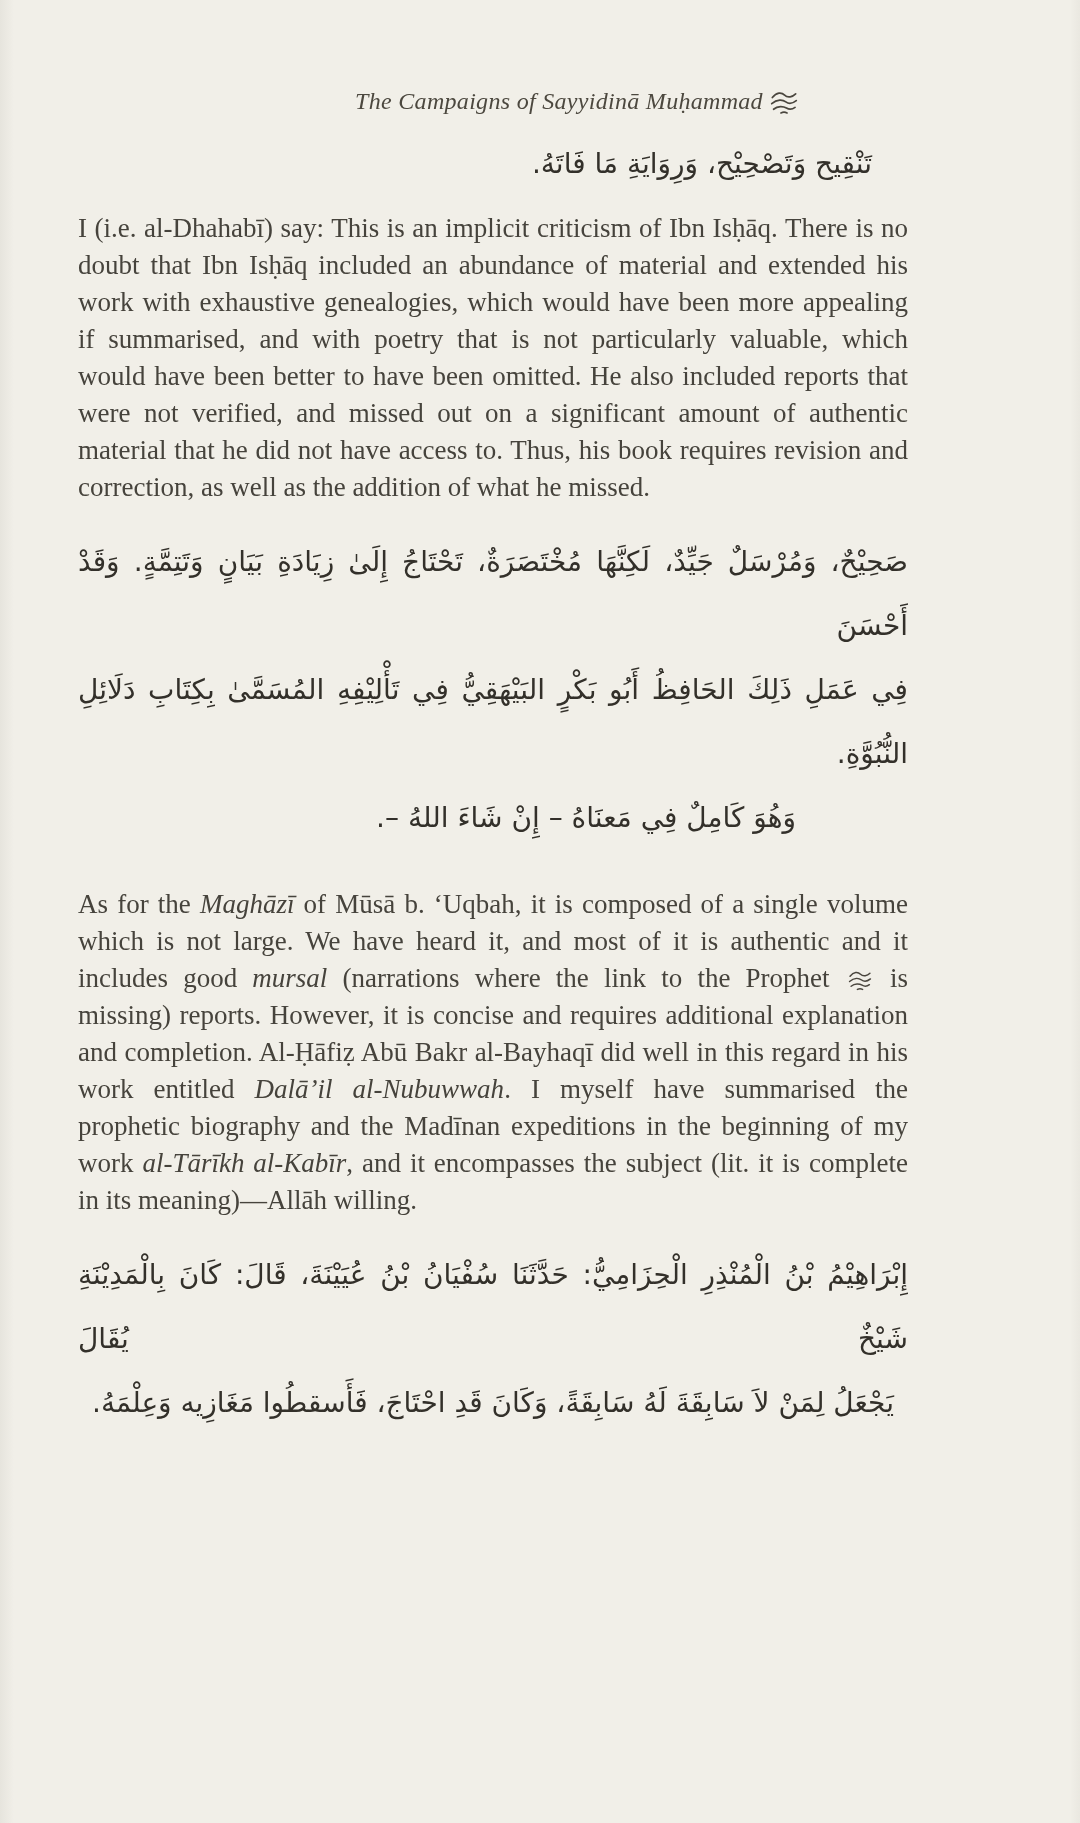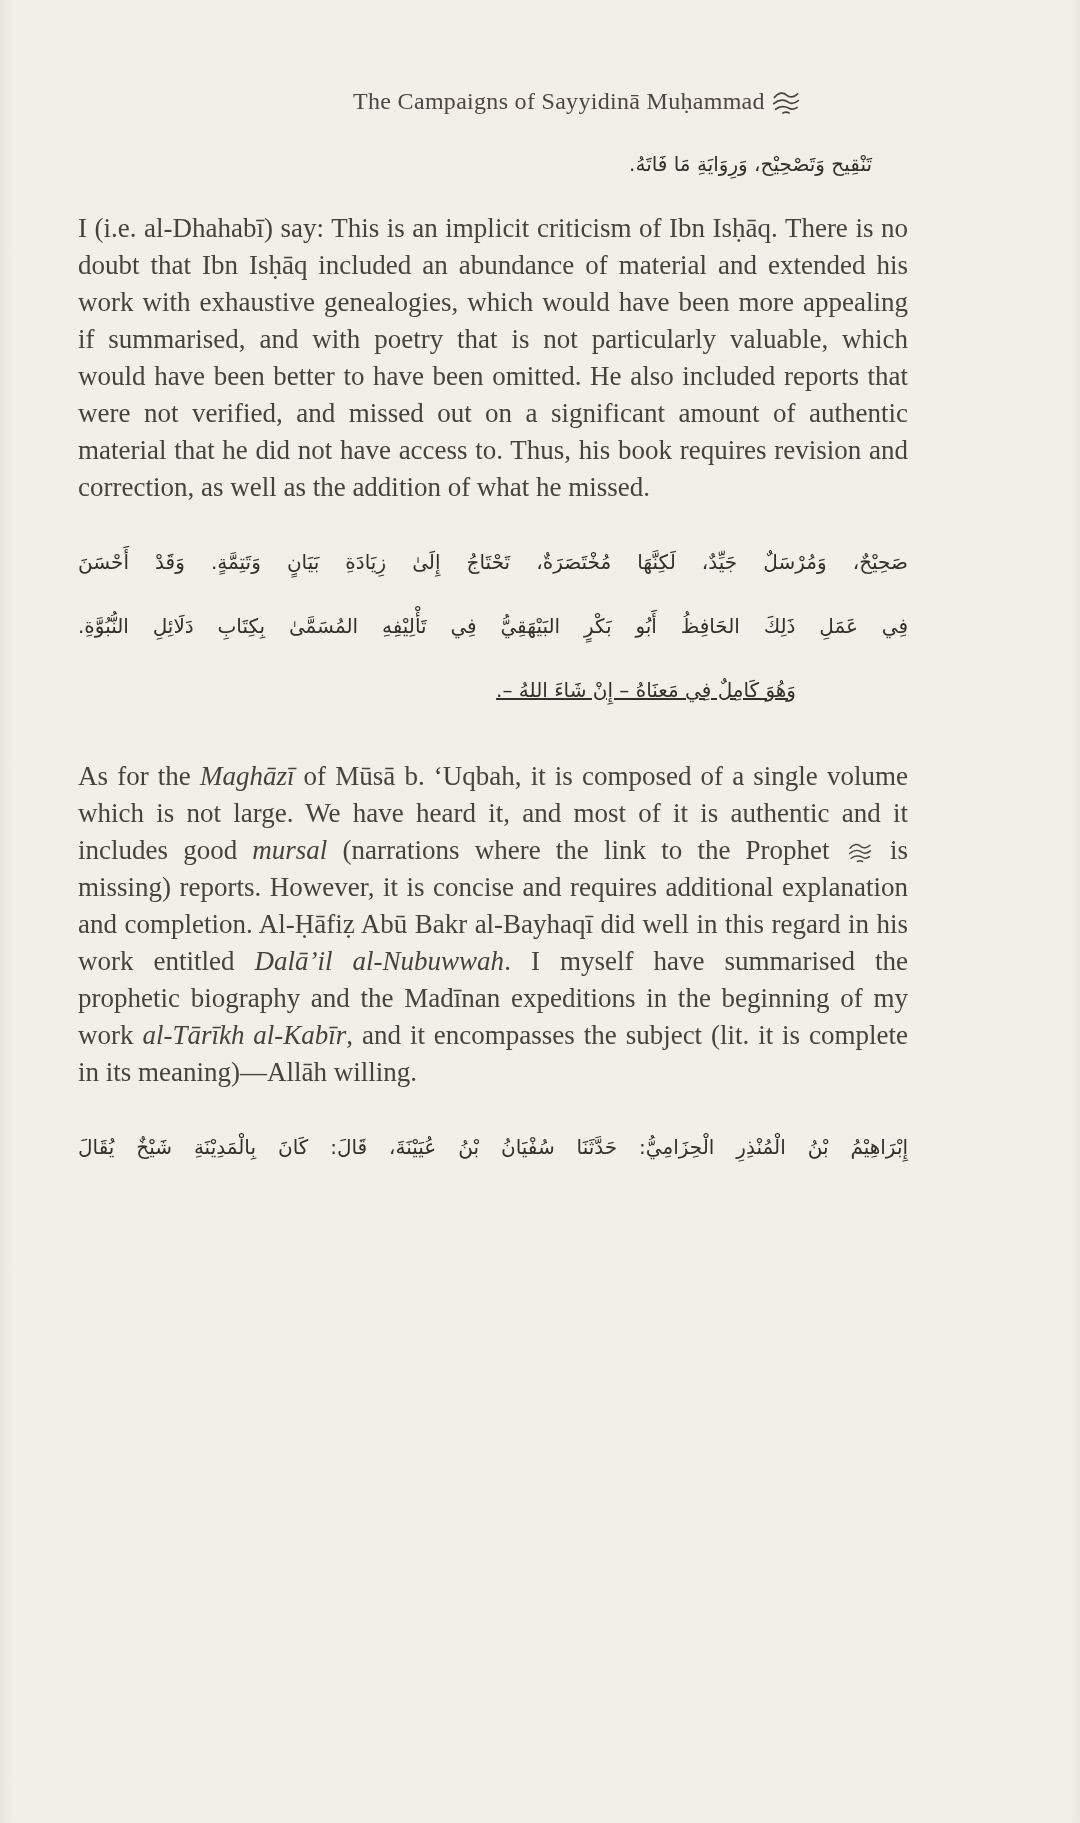--- a/index.html
+++ b/index.html
@@ -17,20 +17,21 @@
     color: #46433c;
     background:
       linear-gradient(to right, rgba(60,55,45,0.06) 0, rgba(60,55,45,0) 14px),
       linear-gradient(to left, rgba(60,55,45,0.04) 0, rgba(60,55,45,0) 10px),
       #f1efe8;
   }
   .running-header {
     position: relative;
     left: 84px;
     text-align: center;
+    font-style: italic;
     font-size: 24px;
     line-height: 30px;
     color: #4c483f;
     letter-spacing: 0.3px;
     white-space: nowrap;
   }
   .honorific { display: inline-block; }
   .honorific svg { display: inline-block; }
   .hdr-hon svg { width: 30px; height: 27px; vertical-align: -7px; margin-left: 6px; }
   .seg-honorific svg { width: 26px; height: 23px; vertical-align: -5px; margin: 0 2px; }
@@ -39,33 +40,33 @@
     font-size: 1px;
     color: transparent;
     width: 1px; height: 1px;
     overflow: hidden;
     display: inline-block;
   }
   .ar {
     direction: rtl;
     unicode-bidi: embed;
     font-family: "DejaVu Sans", sans-serif;
-    font-size: 20px;
+    font-size: 28px;
     color: #33302a;
     line-height: 64px;
   }
   .ar-intro {
     margin-top: 14px;
     text-align: right;
     padding-right: 36px;
     line-height: 68px;
   }
   .ar-block { margin-top: 24px; }
   .ar-just { text-align: justify; text-align-last: justify; }
-  .ar-end-right { text-align: right; text-align-last: right; padding-right: 112px; text-decoration: underline; }
+  .ar-end-right { text-align: right; text-align-last: right; padding-right: 112px; }
   .ar-end-center { text-align: center; text-align-last: center; }
   .en {
     margin: 12px 0 0 0;
     font-size: 27px;
     line-height: 37px;
     text-align: justify;
     color: #46433c;
   }
   .en.after-ar { margin-top: 36px; }
   .seg-italic { font-style: italic; }
@@ -96,15 +97,16 @@
 
   <p class="en after-ar"><span class="seg-normal">As for the </span><span class="seg-italic">Maghāzī</span><span class="seg-normal"> of Mūsā b. ‘Uqbah, it is composed of a single volume which is not large. We have heard it, and most of it is authentic and it includes good </span><span class="seg-italic">mursal</span><span class="seg-normal"> (narrations where the link to the Prophet </span><span class="honorific seg-honorific"><svg viewBox="0 0 24 22" fill="none" stroke="#4a463e" stroke-width="1.4" stroke-linecap="round">
           <path d="M2.5 7 C6 2.5, 10 2.5, 12.5 5 C15 7.5, 19 6.5, 21.5 4"></path>
           <path d="M2 12 C6.5 8, 11 8.5, 13.5 10.5 C16 12.5, 19.5 11.5, 22 9.5"></path>
           <path d="M3.5 16.5 C7 13.5, 11.5 14, 14 15.5 C16.5 17, 19 16.5, 21 15"></path>
           <path d="M9.5 19.5 C11 18.8, 13 18.8, 14.5 19.5"></path>
         </svg><span class="sr">ﷺ</span></span><span class="seg-normal"> is missing) reports. However, it is concise and requires additional explanation and completion. Al-Ḥāfiẓ Abū Bakr al-Bayhaqī did well in this regard in his work entitled </span><span class="seg-italic">Dalā’il al-Nubuwwah</span><span class="seg-normal">. I myself have summarised the prophetic biography and the Madīnan expeditions in the beginning of my work </span><span class="seg-italic">al-Tārīkh al-Kabīr</span><span class="seg-normal">, and it encompasses the subject (lit. it is complete in its meaning)—Allāh willing.</span></p>
 
   <div class="ar-block">
     <div class="ar ar-just">إِبْرَاهِيْمُ بْنُ الْمُنْذِرِ الْحِزَامِيُّ: حَدَّثَنَا سُفْيَانُ بْنُ عُيَيْنَةَ، قَالَ: كَانَ بِالْمَدِيْنَةِ شَيْخٌ يُقَالَ</div>
+    <div class="ar ar-end-center">يَجْعَلُ لِمَنْ لاَ سَابِقَةَ لَهُ سَابِقَةً، وَكَانَ قَدِ احْتَاجَ، فَأَسقطُوا مَغَازِيه وَعِلْمَهُ.</div>
   </div>
 
 </div>
 
 </body></html>

